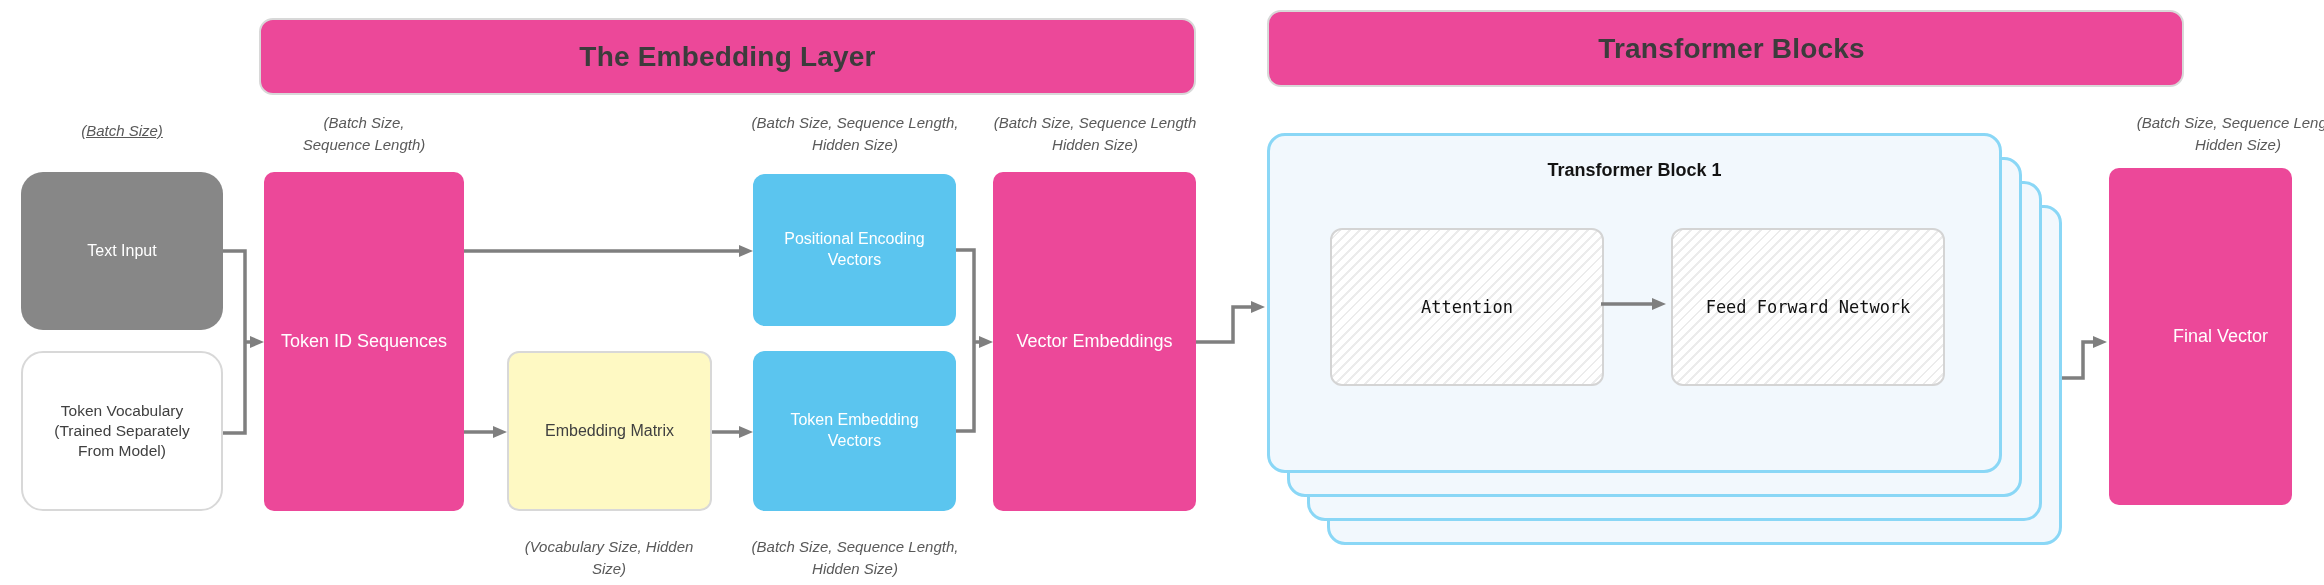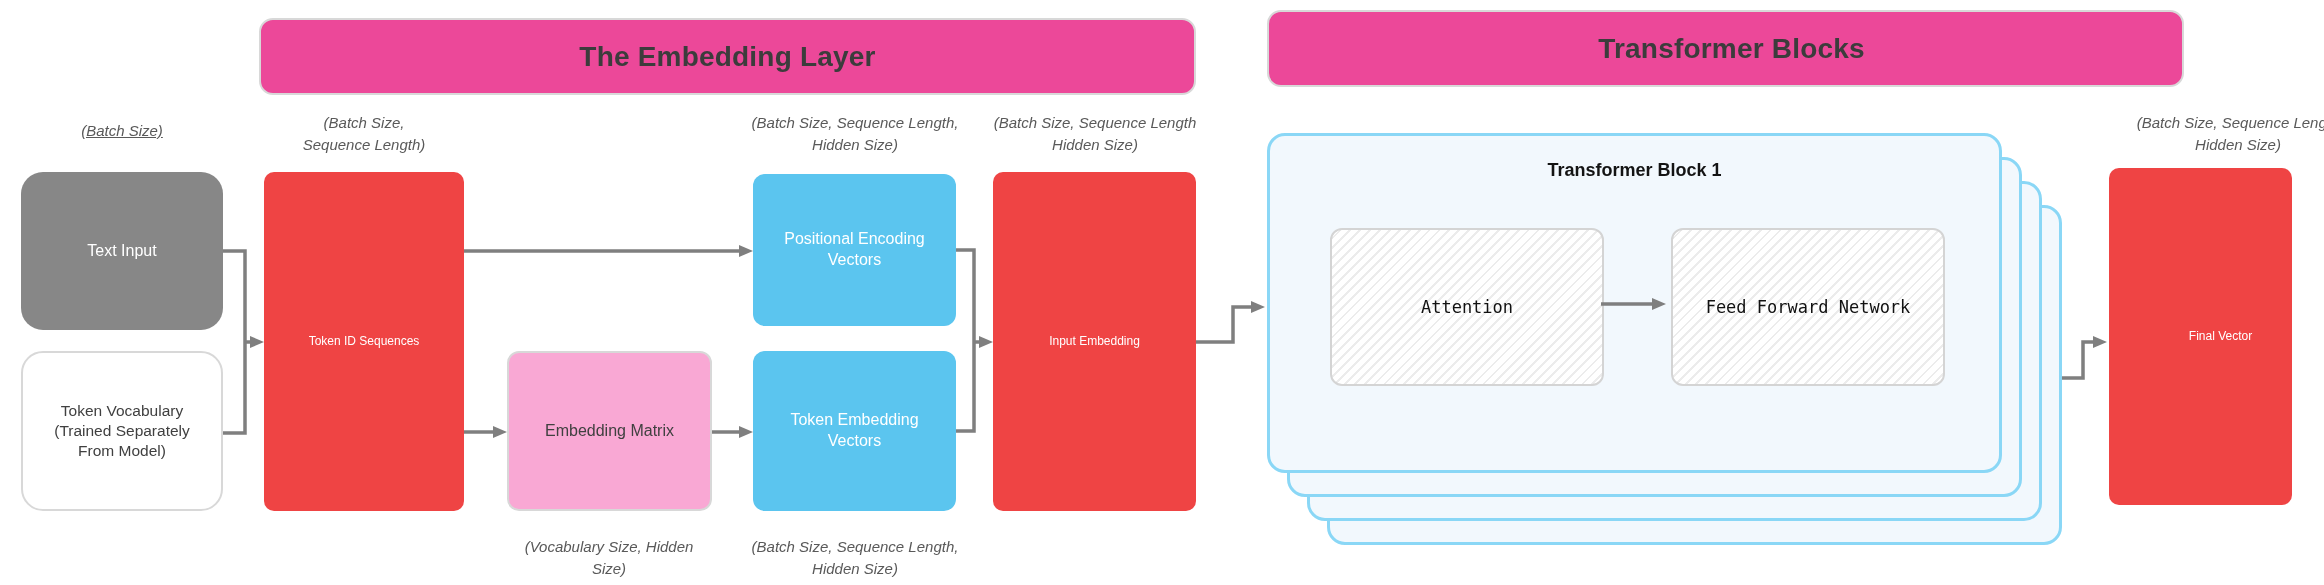--- a/index.html
+++ b/index.html
@@ -9,25 +9,25 @@
   }
   .hdr{
     position:absolute;background:#ec4899;border:2px solid #d8d8d8;border-radius:14px;
     display:flex;align-items:center;justify-content:center;box-sizing:border-box;
   }
   .hdr-title{font-size:28px;font-weight:bold;color:#3c3c3c;letter-spacing:.2px;}
   .box{
     position:absolute;box-sizing:border-box;display:flex;align-items:center;justify-content:center;
     text-align:center;white-space:pre-line;line-height:1.3;
   }
-  .navy{background:#ef4444;color:#ffffff;border-radius:10px;font-size:12px;}
+  .navy{background:#ec4899;color:#ffffff;border-radius:10px;font-size:18px;}
   .blue{background:#5bc5ef;color:#ffffff;border-radius:12px;font-size:16px;padding:12px 18px;}
   .graybox{background:#878787;color:#ffffff;border-radius:22px;font-size:16px;}
   .whitebox{background:#ffffff;border:2.5px solid #d8d8d8;border-radius:22px;color:#404040;font-size:15.5px;}
-  .matrixbox{background:#f9a8d4;border:2.5px solid #d8d8d8;border-radius:12px;color:#404040;font-size:16px;}
+  .matrixbox{background:#fef9c3;border:2.5px solid #d8d8d8;border-radius:12px;color:#404040;font-size:16px;}
   .dim{
     position:absolute;font-style:italic;color:#595959;font-size:15px;line-height:1.45;
     text-align:center;white-space:pre-line;
   }
   .card{
     position:absolute;width:735px;height:340px;background:#f2f8fd;border:3px solid #8ad7f6;
     border-radius:18px;box-sizing:border-box;
   }
   .block-title{
     position:absolute;top:24px;left:0;width:100%;text-align:center;
@@ -67,21 +67,21 @@
 Hidden Size)</div>
 
 <div class="box graybox" style="left:21px;top:172px;width:202px;height:158px;">Text Input</div>
 <div class="box whitebox" style="left:21px;top:351px;width:202px;height:160px;">Token Vocabulary
 (Trained Separately
 From Model)</div>
 <div class="box navy" style="left:264px;top:172px;width:200px;height:339px;">Token ID Sequences</div>
 <div class="box matrixbox" style="left:507px;top:351px;width:205px;height:160px;">Embedding Matrix</div>
 <div class="box blue" style="left:753px;top:174px;width:203px;height:152px;">Positional Encoding Vectors</div>
 <div class="box blue" style="left:753px;top:351px;width:203px;height:160px;">Token Embedding Vectors</div>
-<div class="box navy" style="left:993px;top:172px;width:203px;height:339px;">Input Embedding</div>
+<div class="box navy" style="left:993px;top:172px;width:203px;height:339px;">Vector Embeddings</div>
 
 <div class="card" style="left:1327px;top:205px;"></div>
 <div class="card" style="left:1307px;top:181px;"></div>
 <div class="card" style="left:1287px;top:157px;"></div>
 <div class="card" style="left:1267px;top:133px;">
   <div class="block-title">Transformer Block 1</div>
   <div class="hatch" style="left:60px;">
     <span class="hatch-label">Attention</span>
   </div>
   <div class="hatch" style="left:401px;">

